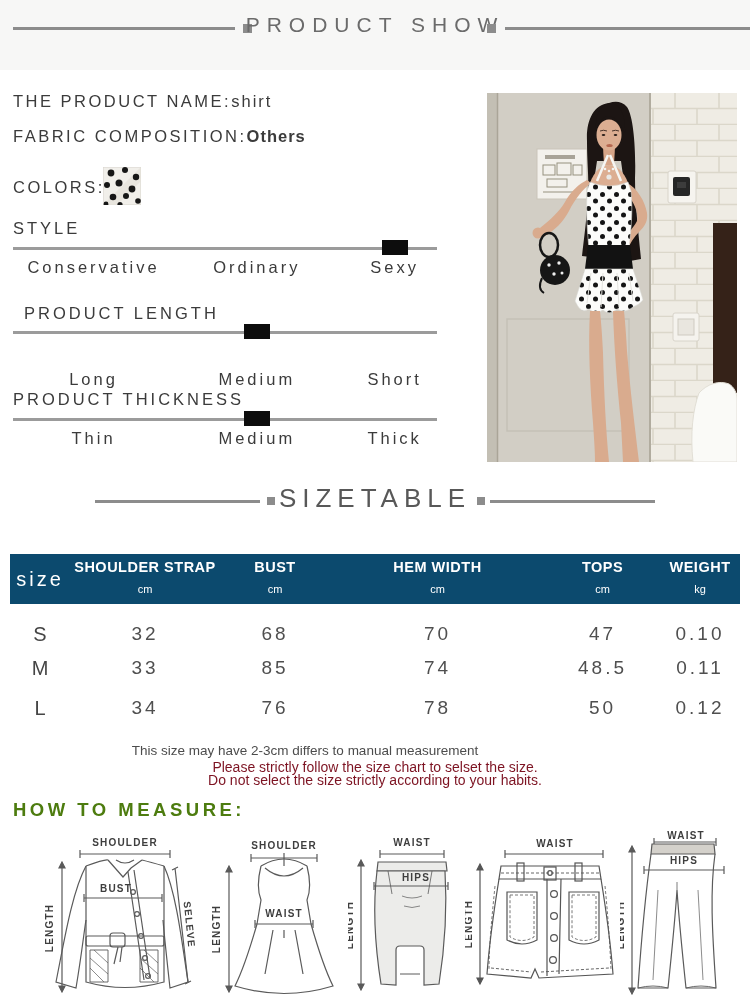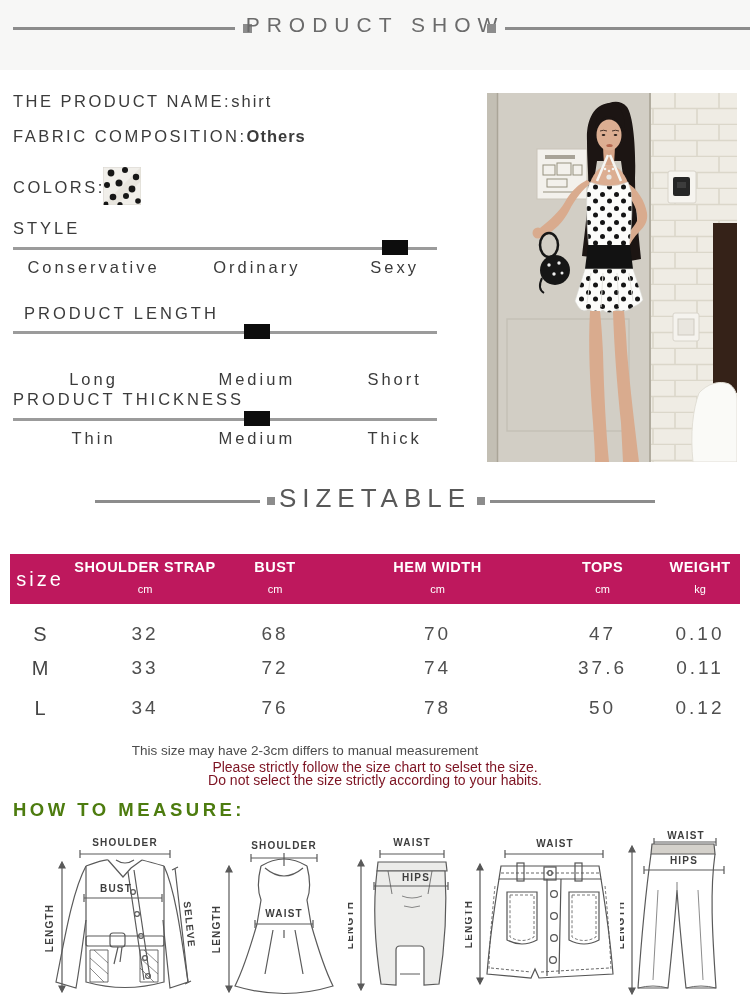--- a/index.html
+++ b/index.html
@@ -26,21 +26,21 @@
   .scale-line{left:13px;width:424px;height:3px;background:#9b9b9b;}
   .scale-marker{width:26px;height:15px;background:#0d0d0d;transform:translateX(-50%);}
   .scale-opts{left:13px;width:424px;height:24px;}
   .opt{position:absolute;top:0;transform:translateX(-50%);font-size:16.5px;letter-spacing:3px;
        white-space:nowrap;color:#3b3b3b;}
   .opt:nth-child(1){left:19%;}
   .opt:nth-child(2){left:57.5%;}
   .opt:nth-child(3){left:90%;}
 
   
-  .thead{left:10px;top:554px;width:730px;height:50px;background:#be185d;display:grid;
+  .thead{left:10px;top:554px;width:730px;height:50px;background:#0c4a6e;display:grid;
          grid-template-columns:60px 150px 110px 215px 115px 80px;color:#fff;}
   .th{display:flex;flex-direction:column;align-items:center;justify-content:center;}
   .th .lbl{font-size:14.5px;font-weight:700;letter-spacing:.5px;margin-top:-4px;}
   .th .unit{font-size:11px;margin-top:8px;font-weight:400;}
   .th-size{font-size:20px;letter-spacing:3px;font-weight:400;justify-content:center;}
   .trow{left:10px;width:730px;height:26px;display:grid;
         grid-template-columns:60px 150px 110px 215px 115px 80px;align-items:center;}
   .trow span{text-align:center;font-size:19px;letter-spacing:3px;color:#4f4f4f;}
   .trow .sz{font-size:20px;letter-spacing:0;color:#454545;font-weight:500;}
 
@@ -258,23 +258,23 @@
     <span class="sz">S</span>
     <span>32</span>
     <span>68</span>
     <span>70</span>
     <span>47</span>
     <span>0.10</span>
   </div>
   <div class="abs trow" style="top:655px;">
     <span class="sz">M</span>
     <span>33</span>
-    <span>72</span>
+    <span>85</span>
     <span>74</span>
-    <span>37.6</span>
+    <span>48.5</span>
     <span>0.11</span>
   </div>
   <div class="abs trow" style="top:695px;">
     <span class="sz">L</span>
     <span>34</span>
     <span>76</span>
     <span>78</span>
     <span>50</span>
     <span>0.12</span>
   </div>

